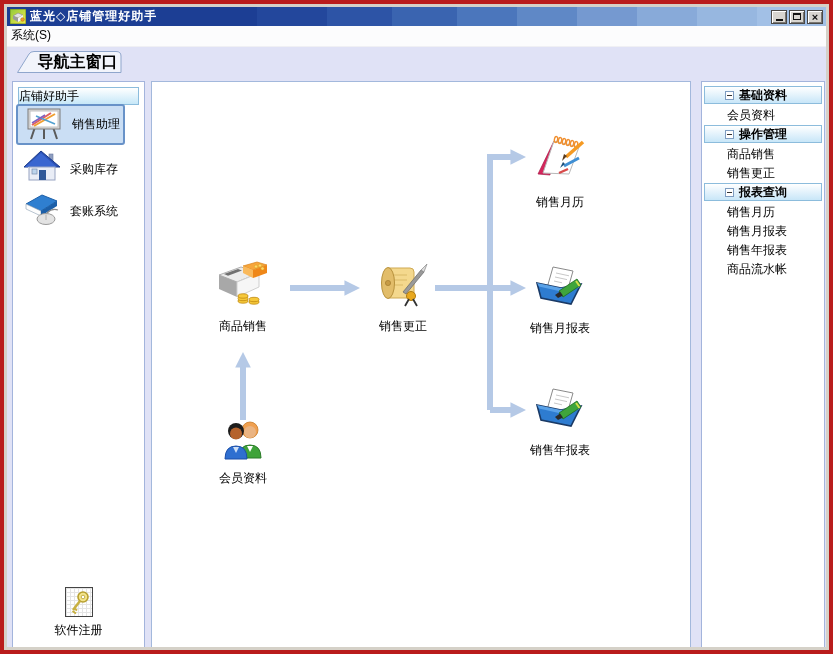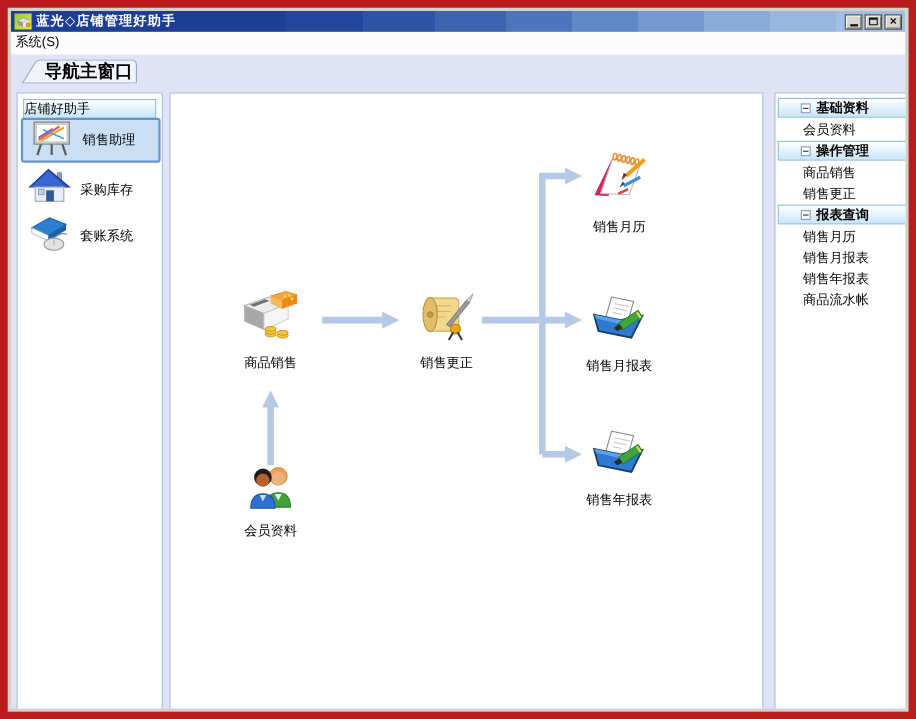--- a/index.html
+++ b/index.html
@@ -1,16 +1,16 @@
 <!DOCTYPE html>
 <html><head>
 <meta charset="utf-8">
 <style>
   html,body{margin:0;padding:0;background:#9aa0b0;font-family:"Liberation Sans","DejaVu Sans",sans-serif;}
-  .frame{width:833px;height:654px;box-sizing:border-box;border:7px solid #b91c1c;background:#d5d1c8;padding:3px;position:relative;}
+  .frame{width:833px;height:654px;box-sizing:border-box;border:4px solid #b91c1c;background:#d5d1c8;padding:3px;position:relative;}
   .window{width:100%;height:100%;display:flex;flex-direction:column;background:#e0e2f6;overflow:hidden;}
 
   
   .titlebar{height:19px;flex:none;display:flex;align-items:center;padding:0 3px;
     background:linear-gradient(90deg,#1c3e94 0,#1c3e94 250px,#23479c 250px,#23479c 320px,#2d54a6 320px,#2d54a6 385px,
     #3a64b0 385px,#3a64b0 450px,#4b76bc 450px,#4b76bc 510px,#5f88c6 510px,#5f88c6 570px,#7599d0 570px,#7599d0 630px,
     #88aad9 630px,#88aad9 690px,#97b7e0 690px,#97b7e0 750px,#a2c0e6 750px,#a2c0e6 833px);}
   .titlebar .ticon{width:16px;height:15px;flex:none;}
   .titlebar .ttext{color:#fff;font-size:12px;font-weight:bold;margin-left:4px;letter-spacing:1px;white-space:nowrap;}
   .winbtns{margin-left:auto;display:flex;gap:2px;}
@@ -32,21 +32,21 @@
     font-size:16px;font-weight:bold;color:#000;}
 
   .panel{position:absolute;background:#fff;border:1px solid #a3b4dc;box-sizing:border-box;}
   .left-panel{left:5px;top:34px;width:133px;height:572px;}
   .center-panel{left:144px;top:34px;width:540px;height:572px;border-color:#a3b8dc;}
   .right-panel{left:694px;top:34px;width:124px;height:572px;padding-top:4px;}
 
   
   .lp-header{position:absolute;left:5px;top:5px;width:121px;height:18px;box-sizing:border-box;border:1px solid #8cbcdc;
     background:linear-gradient(#ffffff,#c6e7f8);text-align:left;line-height:16px;font-size:12px;color:#000;}
-  .lp-item{position:absolute;left:3px;width:127px;display:flex;align-items:center;box-sizing:border-box;cursor:pointer;}
+  .lp-item{position:absolute;left:3px;width:109px;display:flex;align-items:center;box-sizing:border-box;cursor:pointer;}
   .lp-item .licon{flex:none;margin-left:6px;}
   .lp-item .llabel{font-size:12px;color:#000;margin-left:8px;}
   .lp-sel{top:22px;height:41px;border:2px solid #6892c8;background:#cadef4;border-radius:3px;}
   .lp-i2{top:67px;height:40px;}
   .lp-i3{top:109px;height:40px;}
   .register{position:absolute;left:0;top:505px;width:100%;text-align:center;cursor:pointer;}
   .register-box{display:inline-block;width:28px;height:30px;box-sizing:border-box;border:1px solid #444;background-color:#fff;
     background-image:linear-gradient(#e4e4e4 1px,transparent 1px),linear-gradient(90deg,#e4e4e4 1px,transparent 1px);
     background-size:4px 4px;padding:1px;}
   .register-label{font-size:12px;color:#000;margin-top:3px;}
@@ -152,20 +152,32 @@
               <polygon points="19,2 38,18 33,18 19,6 6,18 2,18" fill="#2a50b4" stroke="#1a3a8a"></polygon>
               <polygon points="19,4 35,18 3,18" fill="#3a66d0"></polygon>
               <rect x="7" y="18" width="26" height="13" fill="#e9edf6" stroke="#98a4c2"></rect>
               <rect x="17" y="21" width="7" height="10" fill="#2f5898"></rect>
               <rect x="10" y="20" width="5" height="5" fill="#bcd4ec" stroke="#7a8cac" stroke-width="0.7"></rect>
             </svg>
           </span>
           <span class="llabel">采购库存</span>
         </div>
 
+        <div class="register">
+          <span class="register-box">
+            <svg width="24" height="26" viewBox="0 0 24 26">
+              <circle cx="16" cy="8" r="5" fill="#f3e48c" stroke="#b8a030" stroke-width="1.6"></circle>
+              <circle cx="16" cy="8" r="1.8" fill="#fff" stroke="#b8a030" stroke-width="0.8"></circle>
+              <line x1="13" y1="12" x2="6" y2="21" stroke="#c8b040" stroke-width="2.6"></line>
+              <line x1="7" y1="19" x2="10" y2="21.5" stroke="#c8b040" stroke-width="2"></line>
+              <line x1="5.5" y1="22" x2="9" y2="24.5" stroke="#c8b040" stroke-width="2"></line>
+            </svg>
+          </span>
+          <div class="register-label">软件注册</div>
+        </div>
       </div>
 
       <div class="panel center-panel">
 
         <svg class="flow-svg" width="538" height="570" viewBox="0 0 538 570">
           <defs>
             <marker id="ah" viewBox="0 0 3 3" refX="0.3" refY="1.5" markerWidth="2.6" markerHeight="2.6" orient="auto">
               <path d="M0,0 L3,1.5 L0,3 Z" fill="#b5c9e6"></path>
             </marker>
           </defs>

